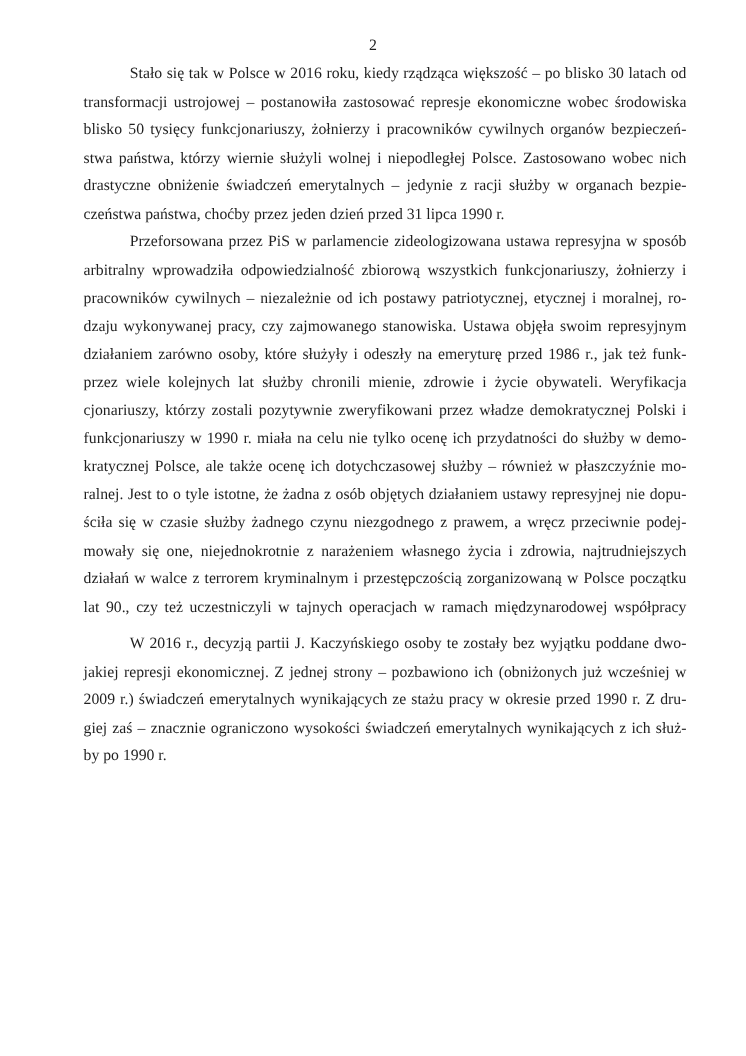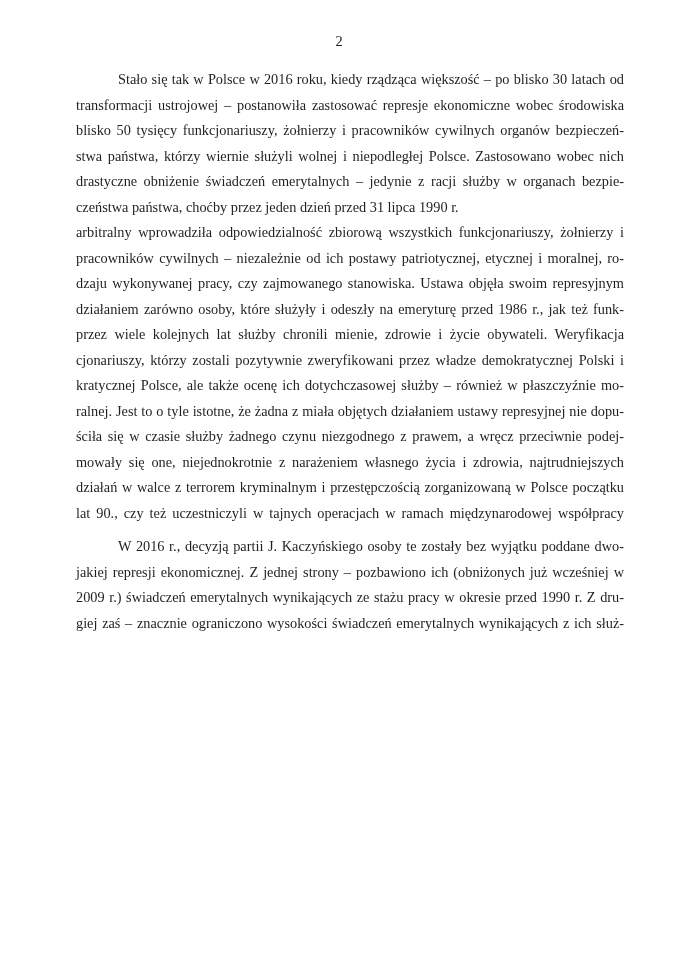--- a/index.html
+++ b/index.html
@@ -17,21 +17,21 @@
     top: 33px;
     left: 0;
     width: 678px;
     text-align: center;
     font-size: 14.4px;
     line-height: 16px;
   }
   .content {
     position: absolute;
     left: 76px;
-    top: 67px;
+    top: 55px;
     width: 548px;
     font-size: 14.3px;
     line-height: 25.5px;
   }
   .para { margin: 0; padding: 0; }
   .para-3 { margin-top: 8px; }
   .ln {
     display: block;
     text-align: justify;
     text-align-last: justify;
@@ -50,34 +50,37 @@
   <p class="para para-1">
     <span class="ln first">Stało się tak w Polsce w 2016 roku, kiedy rządząca większość – po blisko 30 latach od</span>
     <span class="ln">transformacji ustrojowej – postanowiła zastosować represje ekonomiczne wobec środowiska</span>
     <span class="ln">blisko 50 tysięcy funkcjonariuszy, żołnierzy i pracowników cywilnych organów bezpieczeń-</span>
     <span class="ln">stwa państwa, którzy wiernie służyli wolnej i niepodległej Polsce. Zastosowano wobec nich</span>
     <span class="ln">drastyczne obniżenie świadczeń emerytalnych – jedynie z racji służby w organach bezpie-</span>
     <span class="ln last">czeństwa państwa, choćby przez jeden dzień przed 31 lipca 1990 r.</span>
   </p>
 
   <p class="para para-2">
+    <span class="ln first">Przeforsowana przez PiS w parlamencie zideologizowana ustawa represyjna w sposób</span>
     <span class="ln">arbitralny wprowadziła odpowiedzialność zbiorową wszystkich funkcjonariuszy, żołnierzy i</span>
     <span class="ln">pracowników cywilnych – niezależnie od ich postawy patriotycznej, etycznej i moralnej, ro-</span>
     <span class="ln">dzaju wykonywanej pracy, czy zajmowanego stanowiska. Ustawa objęła swoim represyjnym</span>
     <span class="ln">działaniem zarówno osoby, które służyły i odeszły na emeryturę przed 1986 r., jak też funk-</span>
     <span class="ln">przez wiele kolejnych lat służby chronili mienie, zdrowie i życie obywateli. Weryfikacja</span>
     <span class="ln">cjonariuszy, którzy zostali pozytywnie zweryfikowani przez władze demokratycznej Polski i</span>
+    <span class="ln">funkcjonariuszy w 1990 r. miała na celu nie tylko ocenę ich przydatności do służby w demo-</span>
     <span class="ln">kratycznej Polsce, ale także ocenę ich dotychczasowej służby – również w płaszczyźnie mo-</span>
-    <span class="ln">ralnej. Jest to o tyle istotne, że żadna z miała objętych działaniem ustawy represyjnej nie dopu-</span>
+    <span class="ln">ralnej. Jest to o tyle istotne, że żadna z osób objętych działaniem ustawy represyjnej nie dopu-</span>
     <span class="ln">ściła się w czasie służby żadnego czynu niezgodnego z prawem, a wręcz przeciwnie podej-</span>
     <span class="ln">mowały się one, niejednokrotnie z narażeniem własnego życia i zdrowia, najtrudniejszych</span>
     <span class="ln">działań w walce z terrorem kryminalnym i przestępczością zorganizowaną w Polsce początku</span>
     <span class="ln">lat 90., czy też uczestniczyli w tajnych operacjach w ramach międzynarodowej współpracy</span>
   </p>
 
   <p class="para para-3">
     <span class="ln first">W 2016 r., decyzją partii J. Kaczyńskiego osoby te zostały bez wyjątku poddane dwo-</span>
     <span class="ln">jakiej represji ekonomicznej. Z jednej strony – pozbawiono ich (obniżonych już wcześniej w</span>
     <span class="ln">2009 r.) świadczeń emerytalnych wynikających ze stażu pracy w okresie przed 1990 r. Z dru-</span>
     <span class="ln">giej zaś – znacznie ograniczono wysokości świadczeń emerytalnych wynikających z ich służ-</span>
+    <span class="ln last">by po 1990 r.</span>
   </p>
 
 </div>
 
 </body></html>

